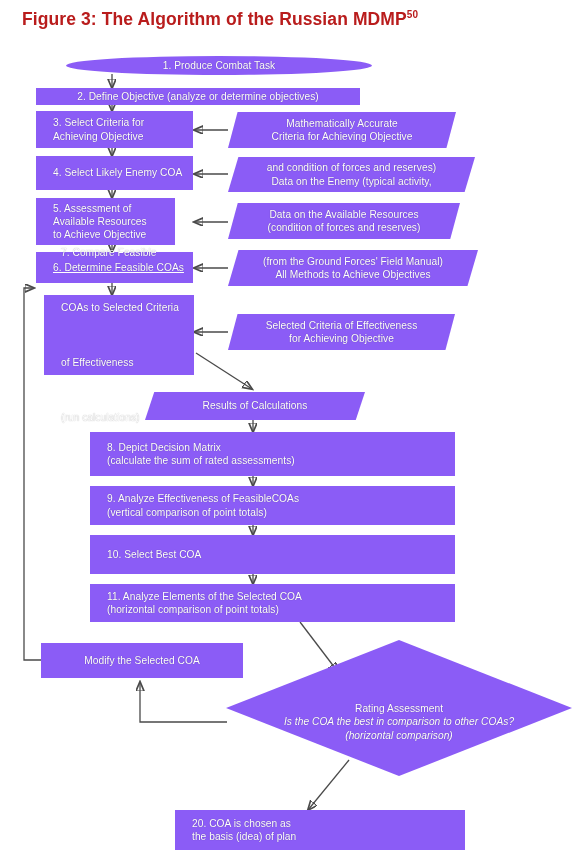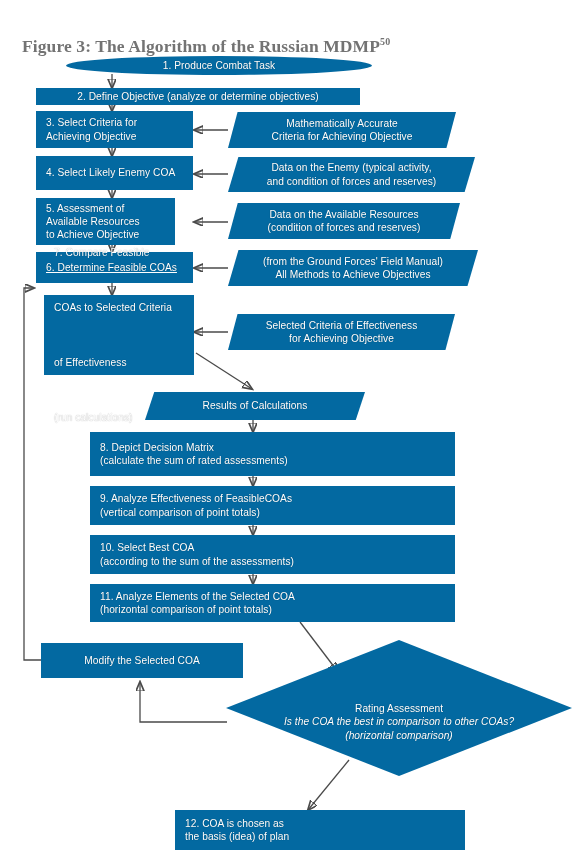--- a/index.html
+++ b/index.html
@@ -11,48 +11,47 @@
     width: 584px;
     height: 858px;
     position: relative;
     font-family: "Liberation Sans", sans-serif;
     overflow: hidden;
   }
   #figure-title {
     position: absolute;
     left: 22px;
     top: 9px;
-    font-family: Liberation Serif, serif;
+    font-family: Liberation Sans, sans-serif;
     font-weight: bold;
     font-size: 17.5px;
-    color: #737373;
+    color: #b91c1c;
     letter-spacing: 0.1px;
     white-space: nowrap;
-    margin-top: 27px;
   }
   #figure-title sup {
     font-size: 10px;
     vertical-align: super;
     font-weight: bold;
   }
   .node {
     position: absolute;
-    background: #0369a1;
+    background: #8b5cf6;
     color: #ffffff;
     font-size: 10.2px;
     line-height: 13.2px;
     box-sizing: border-box;
     display: flex;
     flex-direction: column;
     justify-content: center;
     letter-spacing: 0.05px;
     text-shadow: 0 0 1px rgba(0,0,0,0.4);
   }
   .node .ln { display: block; white-space: nowrap; }
-  .left-text { text-align: left; padding-left: 10px; align-items: flex-start; justify-content: center; }
+  .left-text { text-align: left; padding-left: 17px; align-items: flex-start; justify-content: center; }
   .center-text { text-align: center; align-items: center; padding: 0 6px; }
 
   
   .ellipse {
     border-radius: 50%;
   }
   
   .para {
     clip-path: polygon(4.2% 0%, 100% 0%, 95.8% 100%, 0% 100%);
   }
@@ -164,22 +163,22 @@
   <span class="ln">of Effectiveness</span>
   <span class="ln">(run calculations)</span>
 </div>
 
 <div class="node para center-text" style="left:228px; top:112px; width:228px; height:36px;">
   <span class="ln">Mathematically Accurate</span>
   <span class="ln">Criteria for Achieving Objective</span>
 </div>
 
 <div class="node para center-text" style="left:228px; top:157px; width:247px; height:35px;">
+  <span class="ln">and condition of forces and reserves)</span>
   <span class="ln">Data on the Enemy (typical activity,</span>
-  <span class="ln">and condition of forces and reserves)</span>
 </div>
 
 <div class="node para center-text" style="left:228px; top:203px; width:232px; height:36px;">
   <span class="ln">Data on the Available Resources</span>
   <span class="ln">(condition of forces and reserves)</span>
 </div>
 
 <div class="node para center-text" style="left:228px; top:250px; width:250px; height:36px;">
   <span class="ln">(from the Ground Forces' Field Manual)</span>
   <span class="ln">All Methods to Achieve Objectives</span>
@@ -199,36 +198,35 @@
   <span class="ln">(calculate the sum of rated assessments)</span>
 </div>
 
 <div class="node left-text" style="left:90px; top:486px; width:365px; height:39px;">
   <span class="ln">9. Analyze Effectiveness of FeasibleCOAs</span>
   <span class="ln">(vertical comparison of point totals)</span>
 </div>
 
 <div class="node left-text" style="left:90px; top:535px; width:365px; height:39px;">
   <span class="ln">10. Select Best COA</span>
-  <span class="ln">(according to the sum of the assessments)</span>
 </div>
 
 <div class="node left-text" style="left:90px; top:584px; width:365px; height:38px;">
   <span class="ln">11. Analyze Elements of the Selected COA</span>
   <span class="ln">(horizontal comparison of point totals)</span>
 </div>
 
 <div class="node center-text" style="left:41px; top:643px; width:202px; height:35px;">
   <span class="ln">Modify the Selected COA</span>
 </div>
 
 <div class="node diamond" style="left:226px; top:640px; width:346px; height:136px; align-items:center;">
   <div class="inner">
     <span class="ln">Rating Assessment</span>
     <span class="ln italic">Is the COA the best in comparison to other COAs?</span>
     <span class="ln italic">(horizontal comparison)</span>
   </div>
 </div>
 
 <div class="node left-text" style="left:175px; top:810px; width:290px; height:40px;">
-  <span class="ln">12. COA is chosen as</span>
+  <span class="ln">20. COA is chosen as</span>
   <span class="ln">the basis (idea) of plan</span>
 </div>
 
 </body></html>

